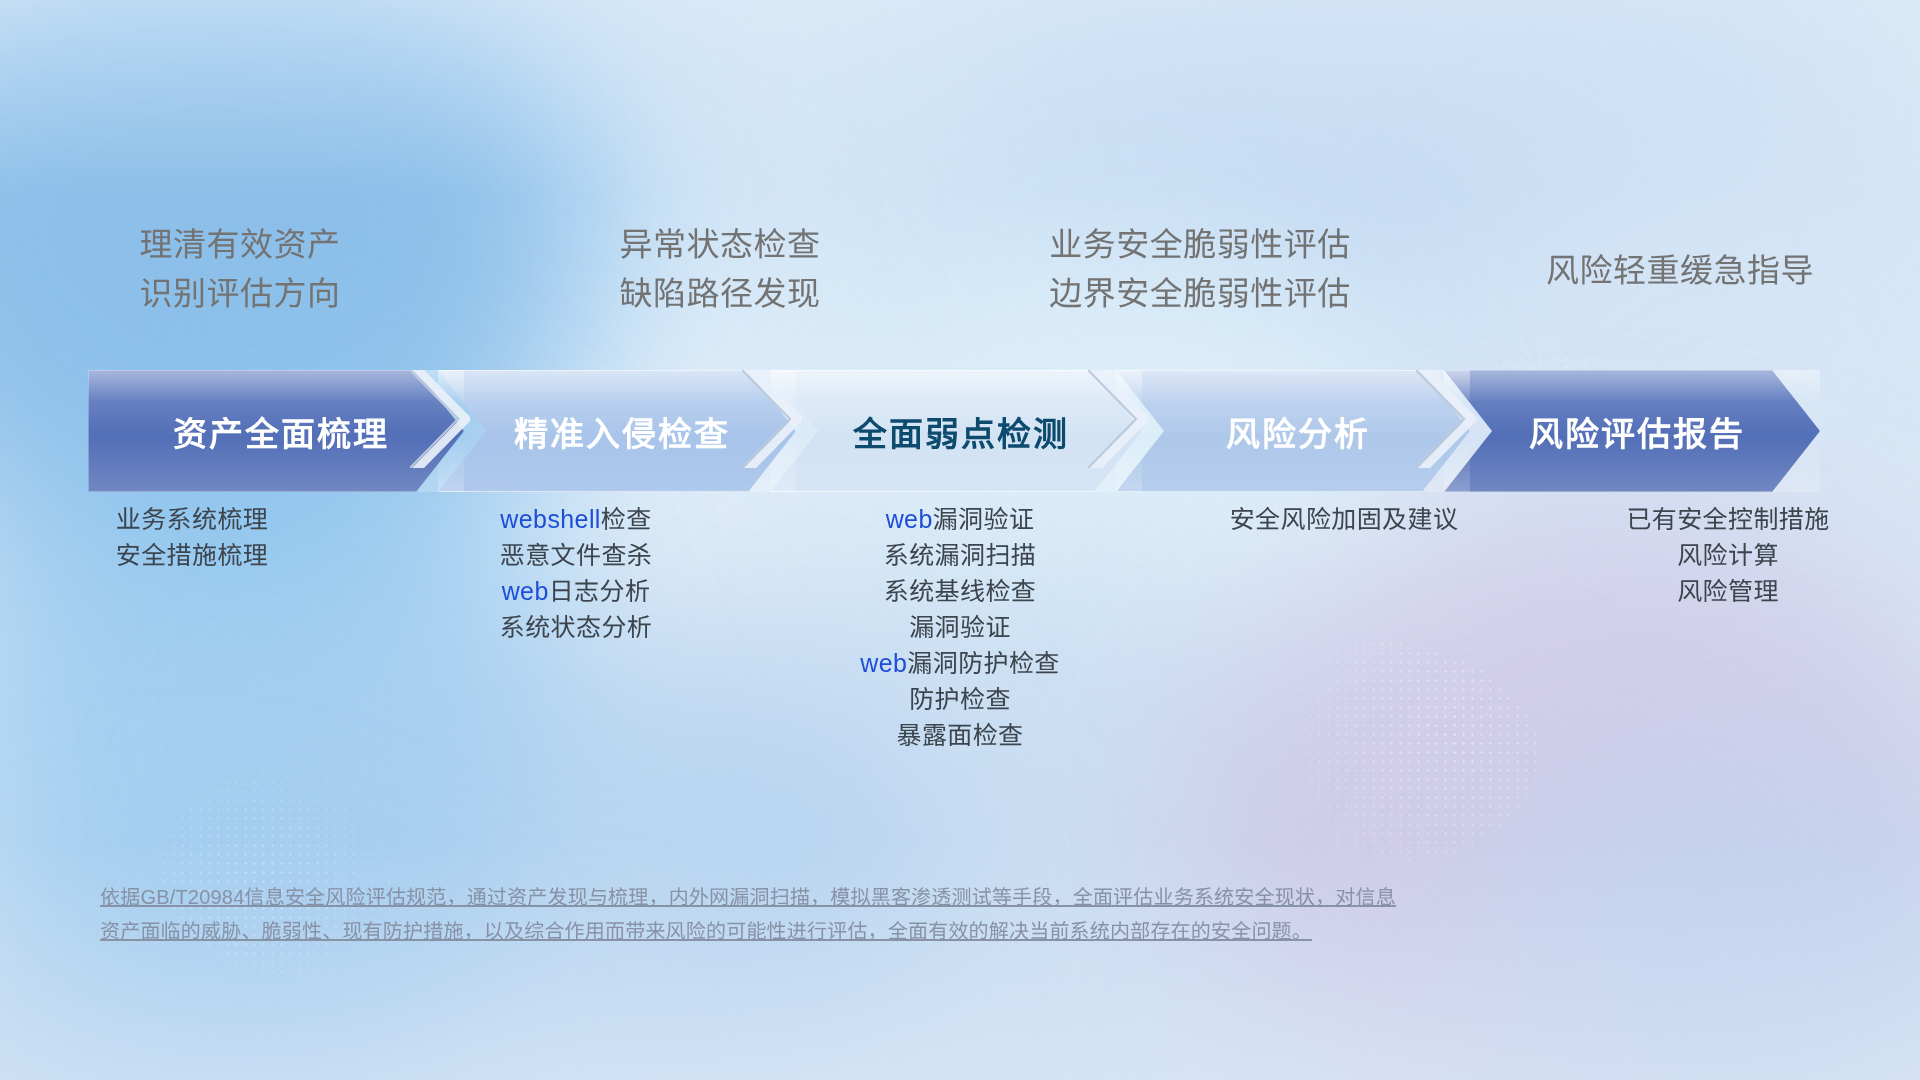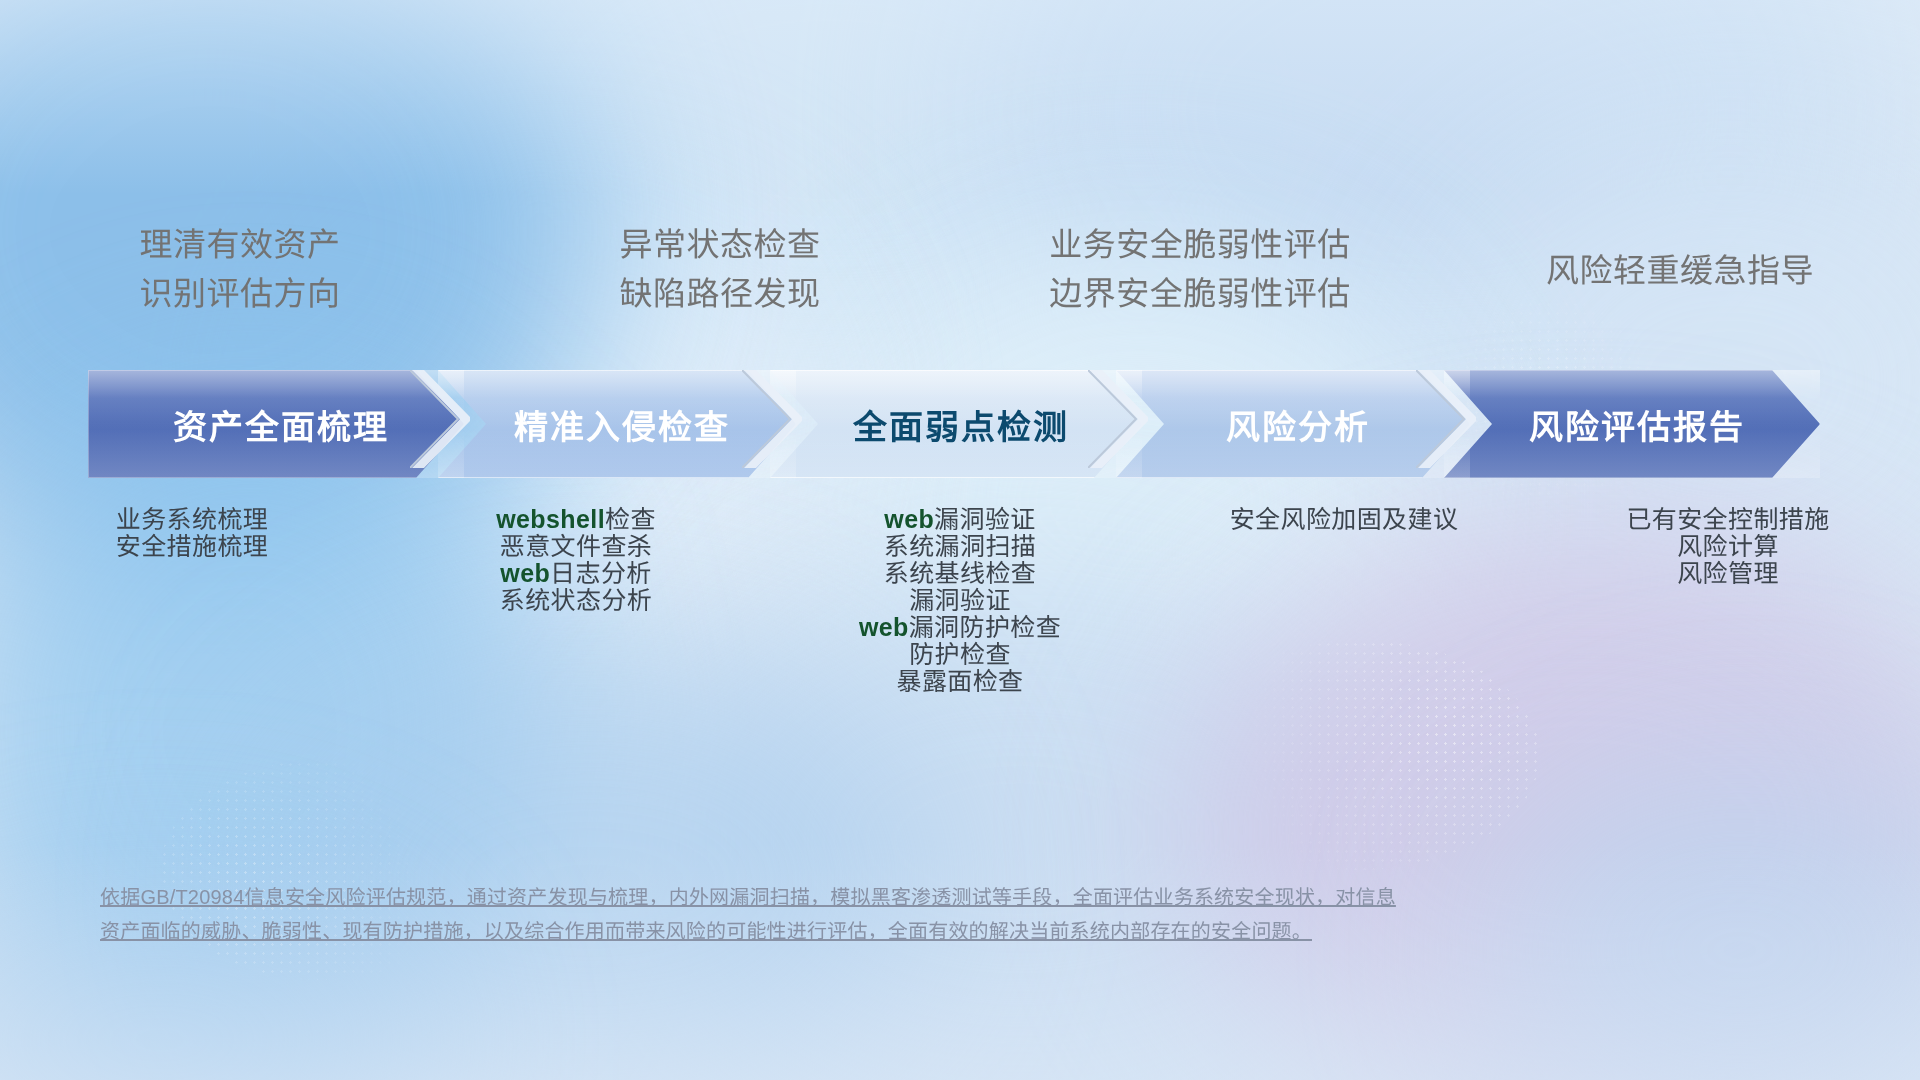--- a/index.html
+++ b/index.html
@@ -48,21 +48,21 @@
   .caption-row { position:absolute; left:0; top:228px; width:1920px; display:flex; }
   .caption-col { flex:1 1 0; display:flex; flex-direction:column; align-items:center; gap:14px; }
   .caption-line {
     font-size:33px; color:#737373; letter-spacing:.5px; white-space:nowrap; line-height:1.05;
   }
   .cap-shift-4 { padding-top:26px; }
 
   
   .banner { position:absolute; left:88px; top:370px; width:1756px; height:98px; display:flex; }
   .chev {
-    position:relative; height:108px; display:flex; align-items:center; justify-content:center;
+    position:relative; height:122px; display:flex; align-items:center; justify-content:center;
     margin-right:-26px;
   }
   .chev-shape {
     position:absolute; inset:0;
     -webkit-clip-path:polygon(0 0, calc(100% - 48px) 0, 100% 50%, calc(100% - 48px) 100%, 0 100%);
     clip-path:polygon(0 0, calc(100% - 48px) 0, 100% 50%, calc(100% - 48px) 100%, 0 100%);
   }
   .chev.notched .chev-shape {
     -webkit-clip-path:polygon(0 0, calc(100% - 48px) 0, 100% 50%, calc(100% - 48px) 100%, 0 100%, 48px 50%);
     clip-path:polygon(0 0, calc(100% - 48px) 0, 100% 50%, calc(100% - 48px) 100%, 0 100%, 48px 50%);
@@ -97,23 +97,23 @@
     -webkit-clip-path:inherit; clip-path:inherit;
     background:linear-gradient(180deg, rgba(255,255,255,.42) 0%, rgba(255,255,255,.06) 26%,
                rgba(255,255,255,0) 55%, rgba(255,255,255,.20) 100%);
   }
   
   .seam { position:absolute; top:0; height:98px; width:60px; z-index:7; pointer-events:none; }
   .seam svg { display:block; }
 
   
   .detail-row { position:absolute; left:0; top:506px; width:1920px; display:flex; align-items:flex-start; }
-  .detail-col { flex:1 1 0; display:flex; flex-direction:column; align-items:center; gap:0; }
+  .detail-col { flex:1 1 0; display:flex; flex-direction:column; align-items:center; gap:9px; }
   .detail-line { font-size:25px; color:#3c444d; white-space:nowrap; line-height:1.08; letter-spacing:.4px; }
-  .detail-line b { font-weight:bold; color:#14532d;text-align:center; }
+  .detail-line b { font-weight:normal; color:#1d4ed8;text-align:center; }
 
   
   .footer {
     position:absolute; left:100px; top:880px; width:1530px;
     font-size:20px; line-height:34px; color:#8892a6; letter-spacing:.2px;
   }
   .footer div { white-space:nowrap;text-decoration:underline; }
 </style>
 </head>
 <body>

